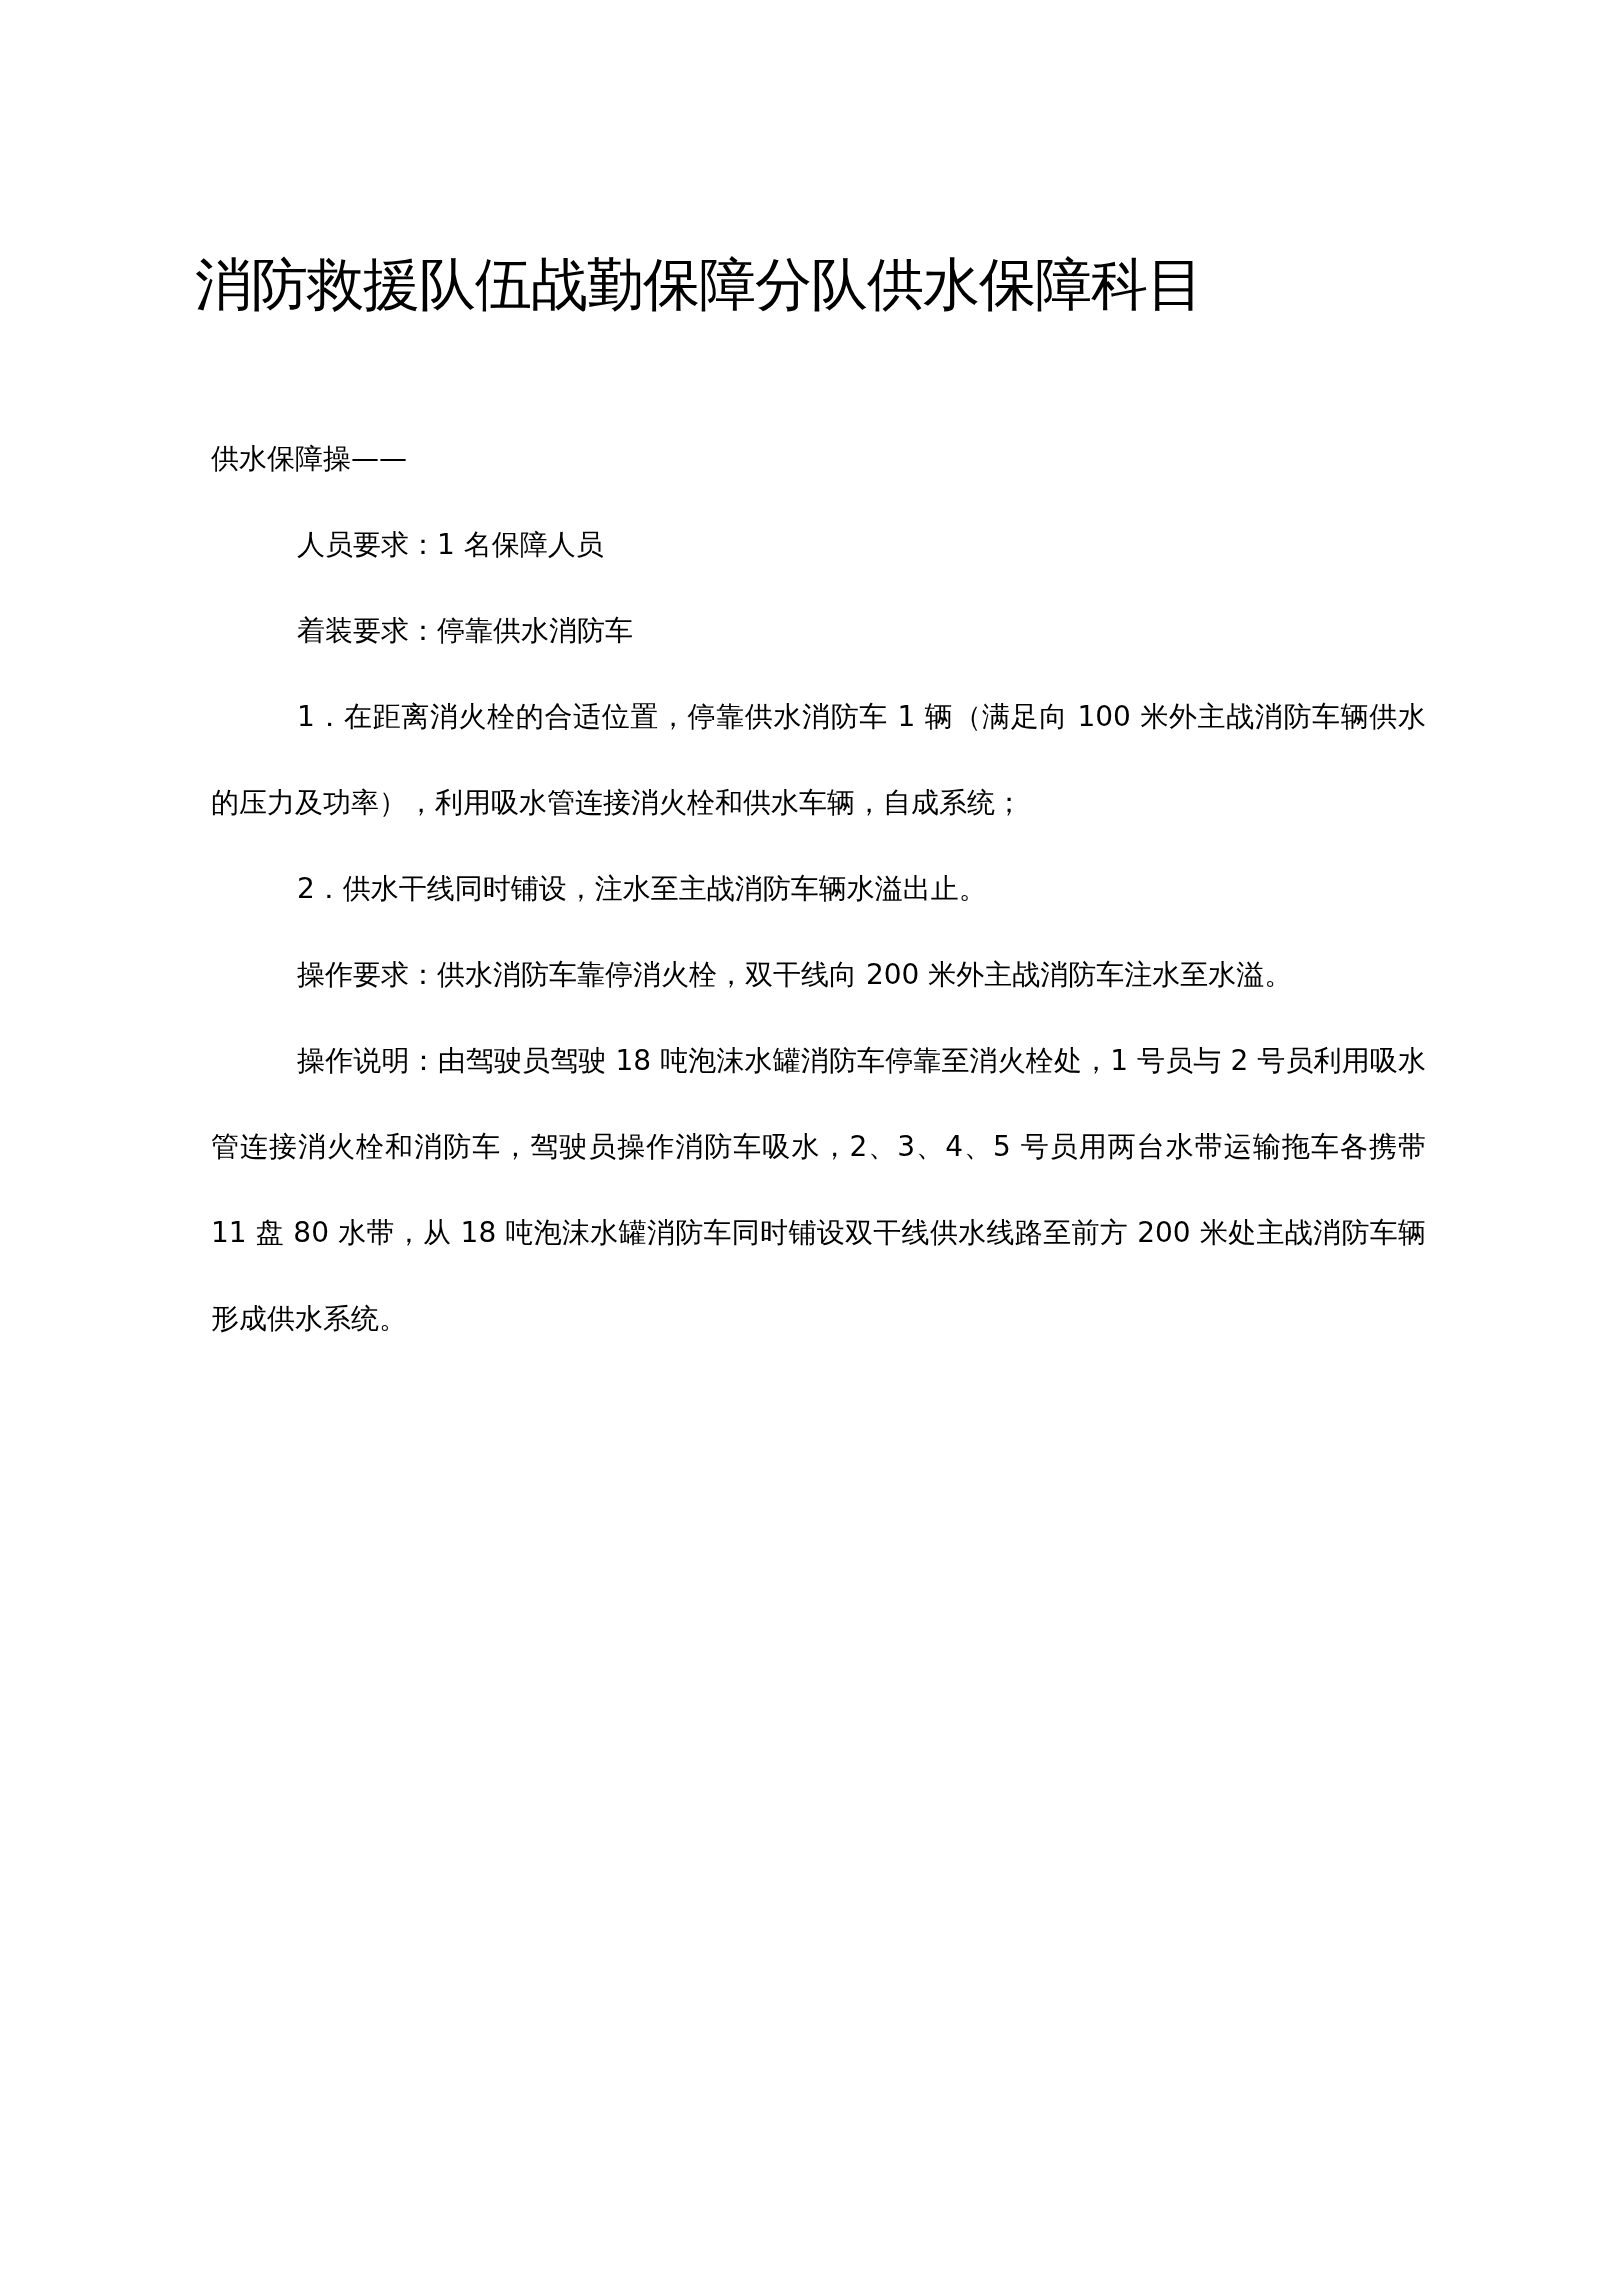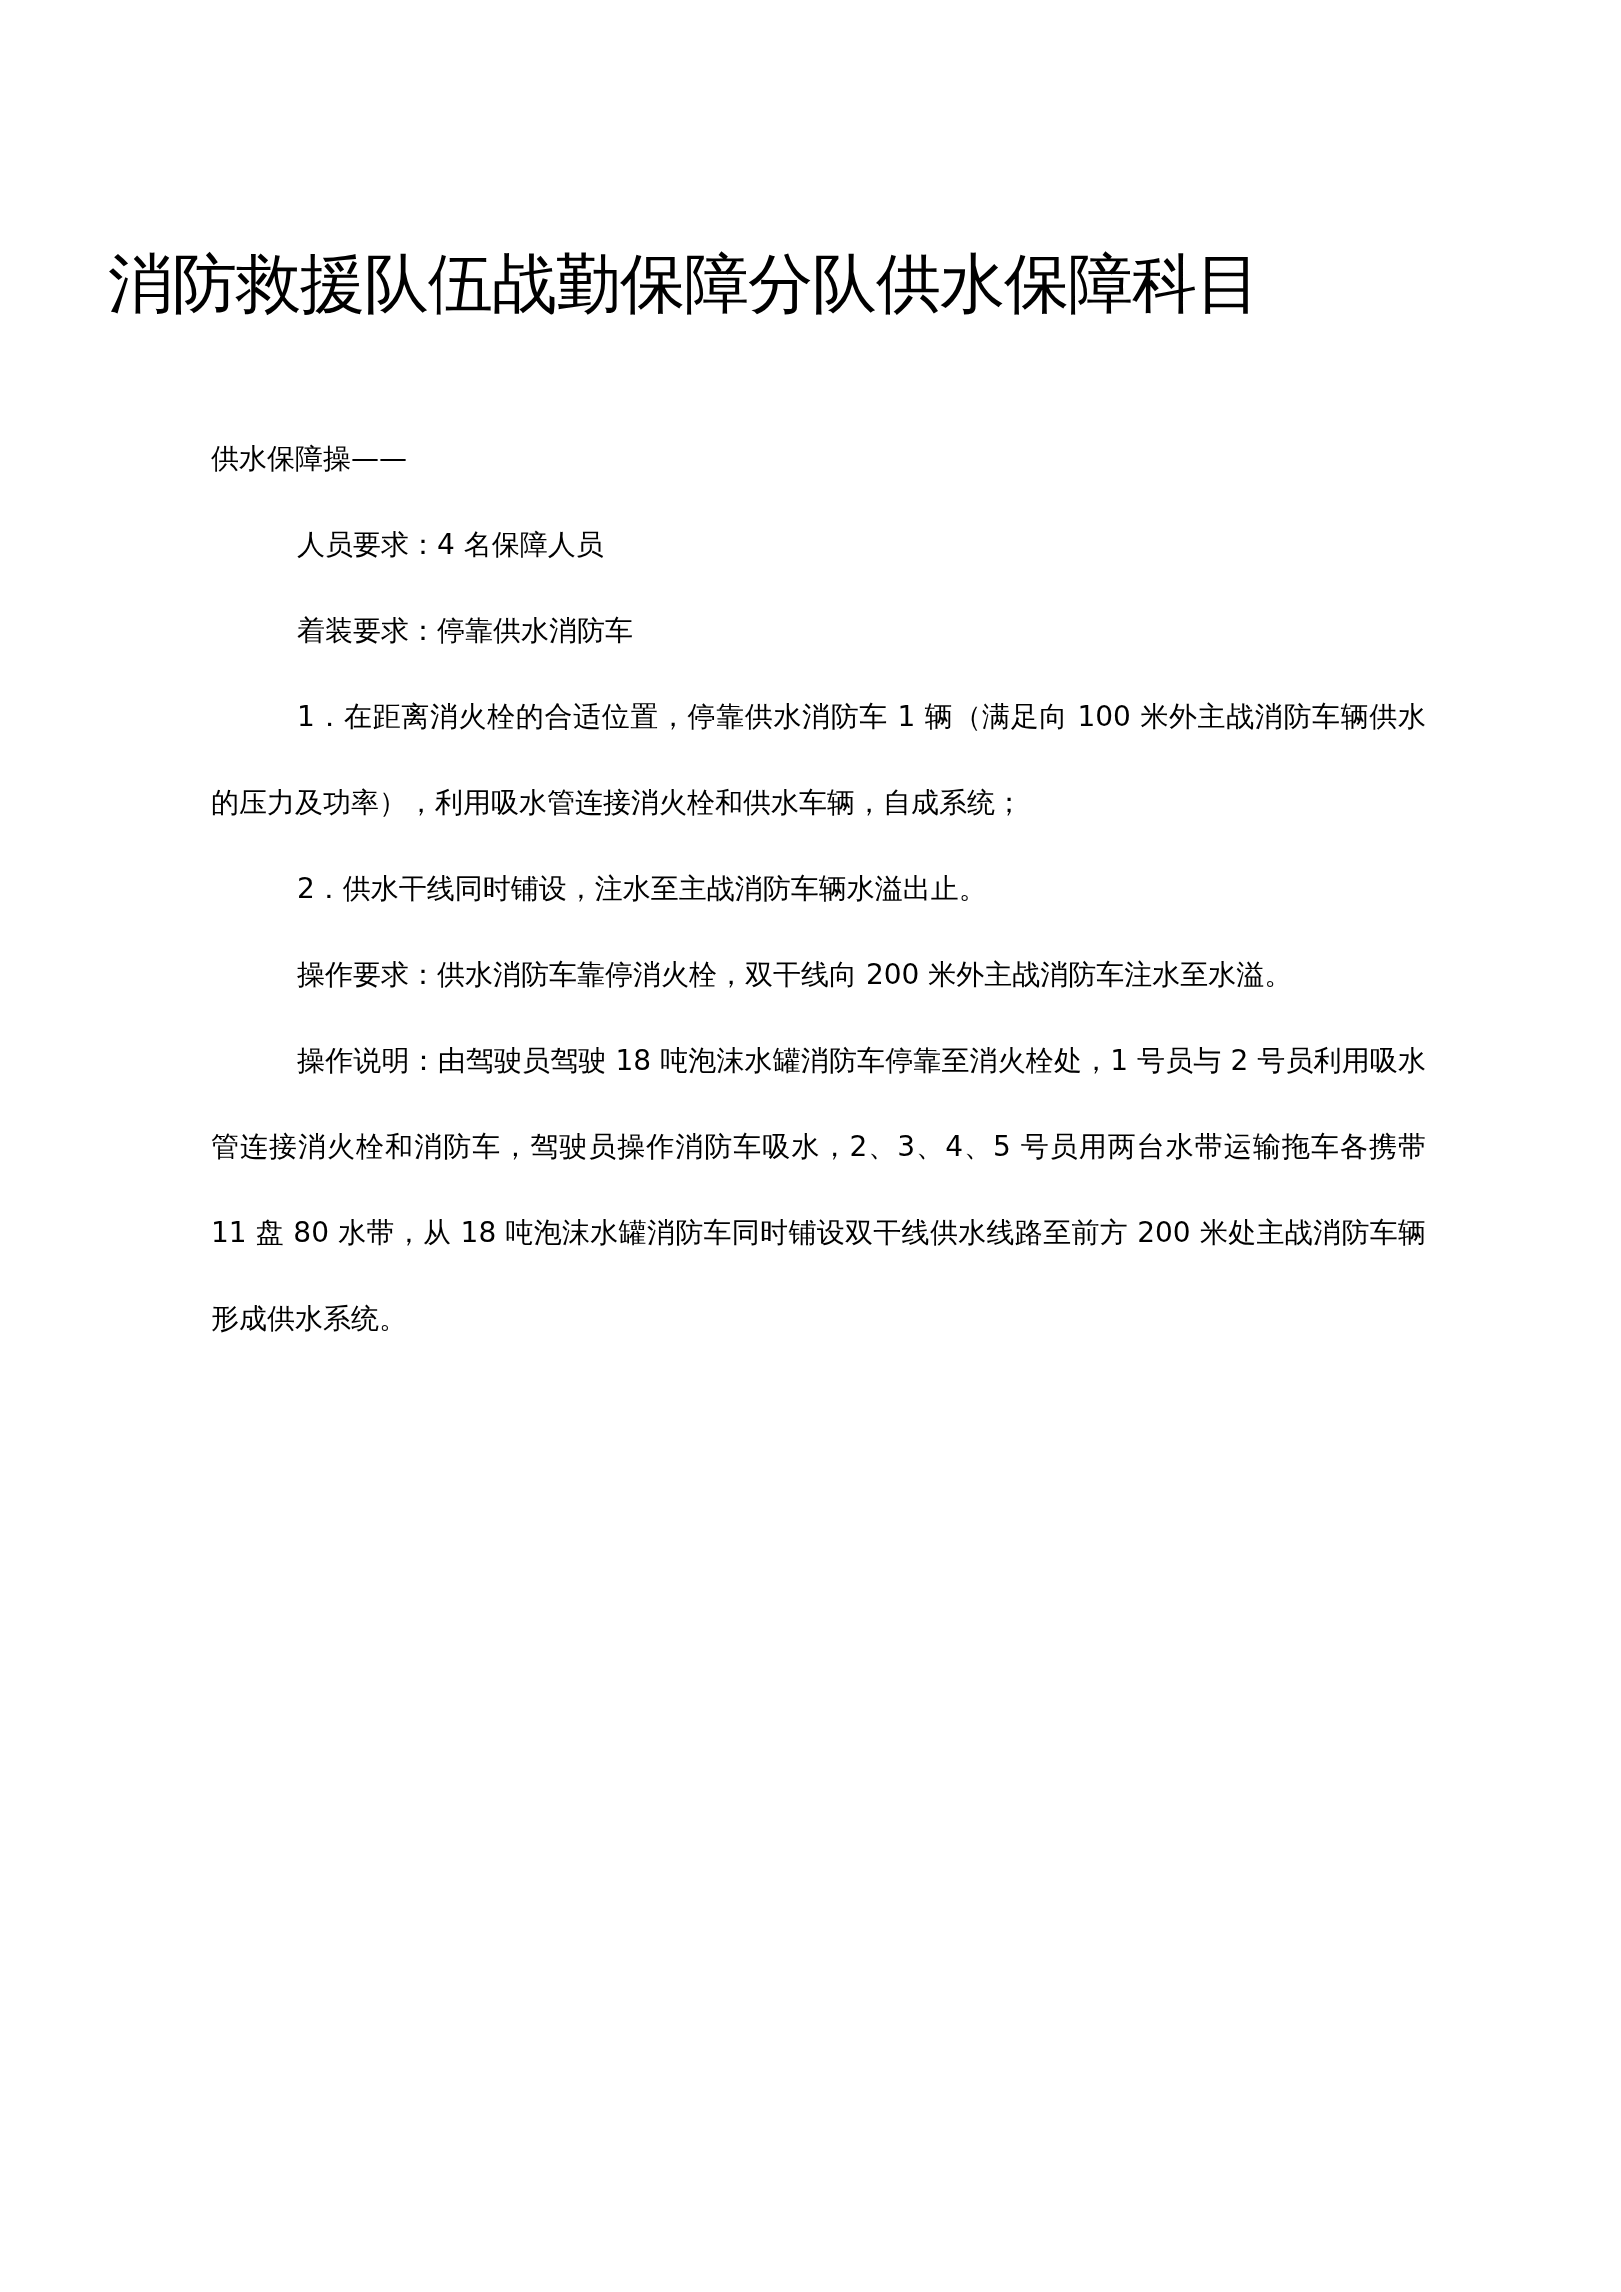--- a/index.html
+++ b/index.html
@@ -19,24 +19,24 @@
       position: absolute;
       left: 0;
       top: 0;
       width: 1621px;
       height: 2293px;
       background: #ffffff;
     }
     .title {
       position: absolute;
       top: 245px;
-      left: 1px;
+      left: 16px;
       width: 1366px;
       text-align: center;
-      font-size: 65px;
+      font-size: 57px;
       line-height: 78px;
       letter-spacing: -1px;
       font-weight: normal;
       margin: 0;
     }
     .body {
       position: absolute;
       left: 211px;
       top: 416px;
       width: 1215px;
@@ -52,21 +52,21 @@
     }
   </style>
 </head>
 <body>
 
 <div class="page">
   <h1 class="title">消防救援队伍战勤保障分队供水保障科目</h1>
 
   <div class="body">
     <p>供水保障操——</p>
-    <p class="indent">人员要求：4 名保障人员</p>
+    <p class="indent">人员要求：1 名保障人员</p>
     <p class="indent">着装要求：停靠供水消防车</p>
     <p class="indent">1．在距离消火栓的合适位置，停靠供水消防车 1 辆（满足向 100 米外主战消防车辆供水的压力及功率），利用吸水管连接消火栓和供水车辆，自成系统；</p>
     <p class="indent">2．供水干线同时铺设，注水至主战消防车辆水溢出止。</p>
     <p class="indent">操作要求：供水消防车靠停消火栓，双干线向 200 米外主战消防车注水至水溢。</p>
     <p class="indent">操作说明：由驾驶员驾驶 18 吨泡沫水罐消防车停靠至消火栓处，1 号员与 2 号员利用吸水管连接消火栓和消防车，驾驶员操作消防车吸水，2、3、4、5 号员用两台水带运输拖车各携带 11 盘 80 水带，从 18 吨泡沫水罐消防车同时铺设双干线供水线路至前方 200 米处主战消防车辆形成供水系统。</p>
   </div>
 </div>
 
 
 </body></html>

